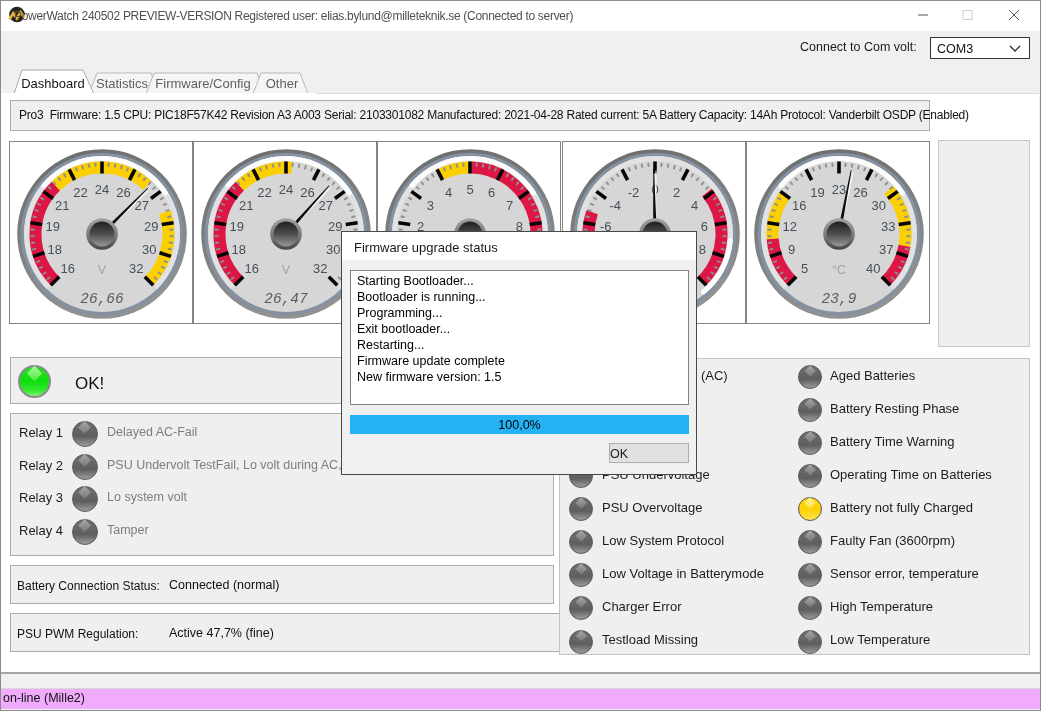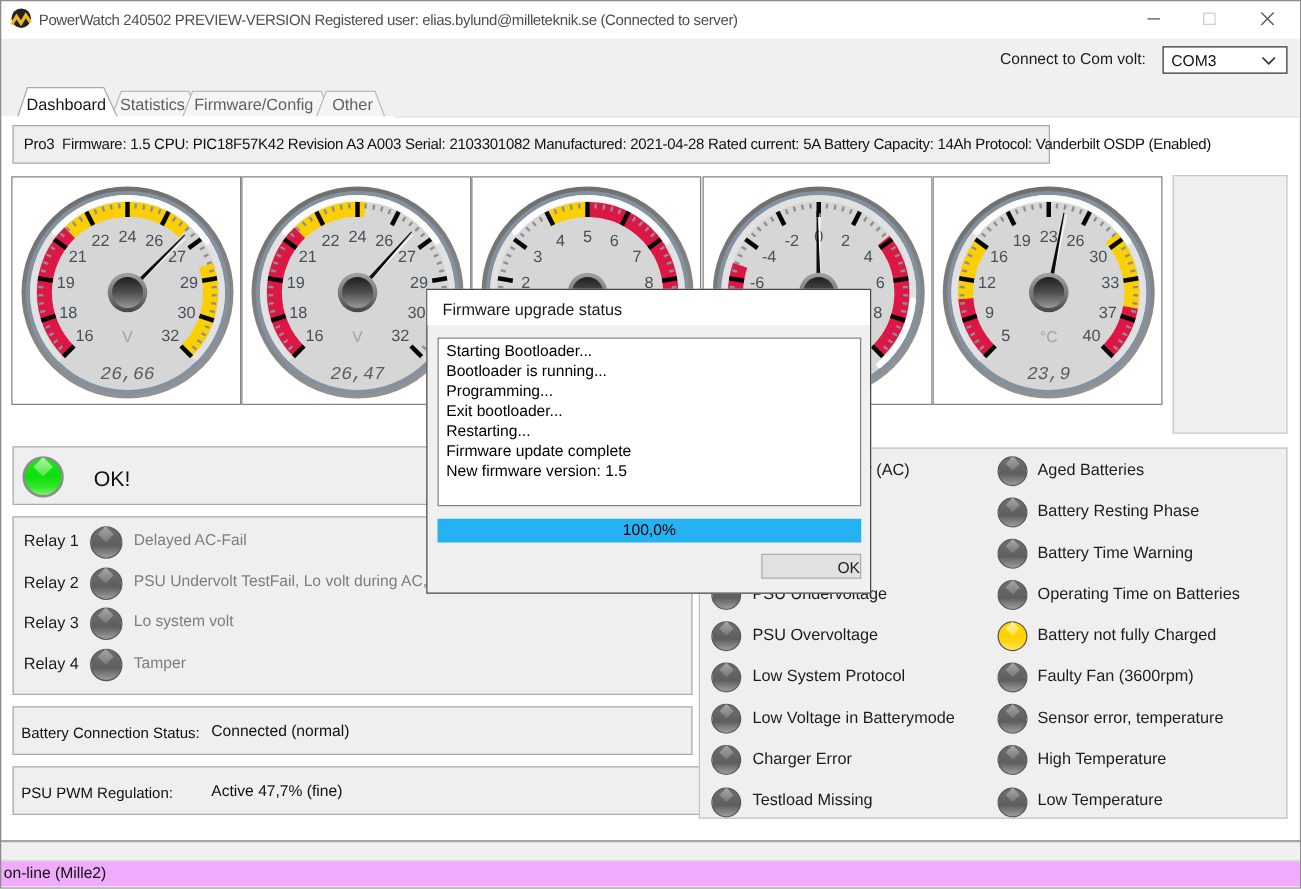--- a/index.html
+++ b/index.html
@@ -1,20 +1,20 @@
 <!DOCTYPE html>
 <html><head><meta charset="utf-8"><style>
 * { margin:0; padding:0; box-sizing:border-box; }
 html,body { width:1041px; height:711px; overflow:hidden; }
 body { font-family:"Liberation Sans", sans-serif; background:#f0f0f0; position:relative; }
 .winborder { position:absolute; left:0; top:0; width:1041px; height:711px;
        border:1px solid #8c8c8c; z-index:99; pointer-events:none; }
 .abs { position:absolute; }
 .titlebar { position:absolute; left:0px; top:0px; width:1041px; height:31px; background:#ffffff; }
-.title { position:absolute; left:31px; top:9px; font-size:12px; color:#4f4f4f; letter-spacing:-0.3px; }
+.title { position:absolute; left:14px; top:9px; font-size:12px; color:#4f4f4f; letter-spacing:-0.3px; }
 .panel { position:absolute; background:#efefef; border:1px solid #ababab; }
 .page { position:absolute; left:1px; top:93px; width:1038px; height:579px; background:#ffffff; }
 .pagetop { position:absolute; left:316px; top:93px; width:723px; height:1px; background:#dcdcdc; }
 .gcell { position:absolute; background:#fff; border:1px solid #848484; }
 .glab { position:absolute; text-align:left; font-size:13px; color:#333333;margin-top:48px; }
 .led { position:absolute; border-radius:50%; }
 .led.grey { background:linear-gradient(180deg,#6f6f6f 0%,#656565 35%,#5e5e5e 60%,#9c9c9c 100%);
              border:1px solid #595959; }
 .led.grey::after { content:""; position:absolute; left:31%; top:5%; width:38%; height:38%;
              background:linear-gradient(135deg,#a8a8a8,#787878); transform:rotate(45deg); }
@@ -60,21 +60,21 @@
   <rect x="7" y="24.5" width="78" height="3" fill="#ffffff"></rect>
   <text x="45" y="20" text-anchor="middle" class="tabtext" fill="#151515">Dashboard</text>
   <text x="114" y="20" text-anchor="middle" class="tabtext" fill="#5f5f5f">Statistics</text>
   <text x="195" y="20" text-anchor="middle" class="tabtext" fill="#5f5f5f">Firmware/Config</text>
   <text x="274" y="20" text-anchor="middle" class="tabtext" fill="#5f5f5f">Other</text>
 </svg>
 
 <div class="page"></div>
 <div class="pagetop"></div>
 
-<div class="panel" style="left:10px;top:100px;width:830px;height:31px">
+<div class="panel" style="left:10px;top:100px;width:920px;height:31px">
   <span style="position:absolute;left:8px;top:7px;font-size:12px;color:#111;white-space:nowrap;letter-spacing:-0.22px">Pro3&nbsp;&nbsp;Firmware: 1.5 CPU: PIC18F57K42 Revision A3 A003 Serial: 2103301082 Manufactured: 2021-04-28 Rated current: 5A Battery Capacity: 14Ah Protocol: Vanderbilt OSDP (Enabled)</span>
 </div>
 
 <div class="gcell" style="left:9px;top:141px;width:184px;height:183px">
     <svg width="184" height="183" viewBox="0 0 184 183" style="position:absolute;left:0;top:0">
 <defs>
 <linearGradient id="hub1" x1="0" y1="0" x2="0" y2="1">
 <stop offset="0%" stop-color="#1f1f1f"></stop>
           <stop offset="50%" stop-color="#4e4e4e"></stop>
           <stop offset="100%" stop-color="#989898"></stop>
@@ -635,16 +635,16 @@
 <div class="abs" style="left:341px;top:231px;width:356px;height:244px;background:#f0f0f0;border:1px solid #484848;z-index:50">
   <div style="position:absolute;left:0;top:0;width:100%;height:28px;background:#fff"></div>
   <div style="position:absolute;left:12px;top:8px;font-size:13px;color:#1a1a1a">Firmware upgrade status</div>
   <div style="position:absolute;left:8px;top:38px;width:339px;height:135px;background:#fff;border:1px solid #828282;
               font-size:12.5px;color:#000;line-height:16px;padding:2px 0 0 6px">
     Starting Bootloader...<br>Bootloader is running...<br>Programming...<br>Exit bootloader...<br>Restarting...<br>Firmware update complete<br>New firmware version: 1.5
   </div>
   <div style="position:absolute;left:8px;top:183px;width:339px;height:19px;background:#25b2f2;text-align:center">
     <span style="font-size:12.5px;color:#000;line-height:19px">100,0%</span>
   </div>
-  <div style="position:absolute;left:267px;top:211px;width:80px;height:20px;background:#e1e1e1;border:1px solid #adadad;text-align:right">
+  <div style="position:absolute;left:267px;top:211px;width:80px;height:20px;background:#e1e1e1;border:1px solid #adadad;text-align:left">
     <span style="font-size:12.5px;color:#1a1a1a;line-height:20px">OK</span>
   </div>
 </div>
 
 </body></html>

